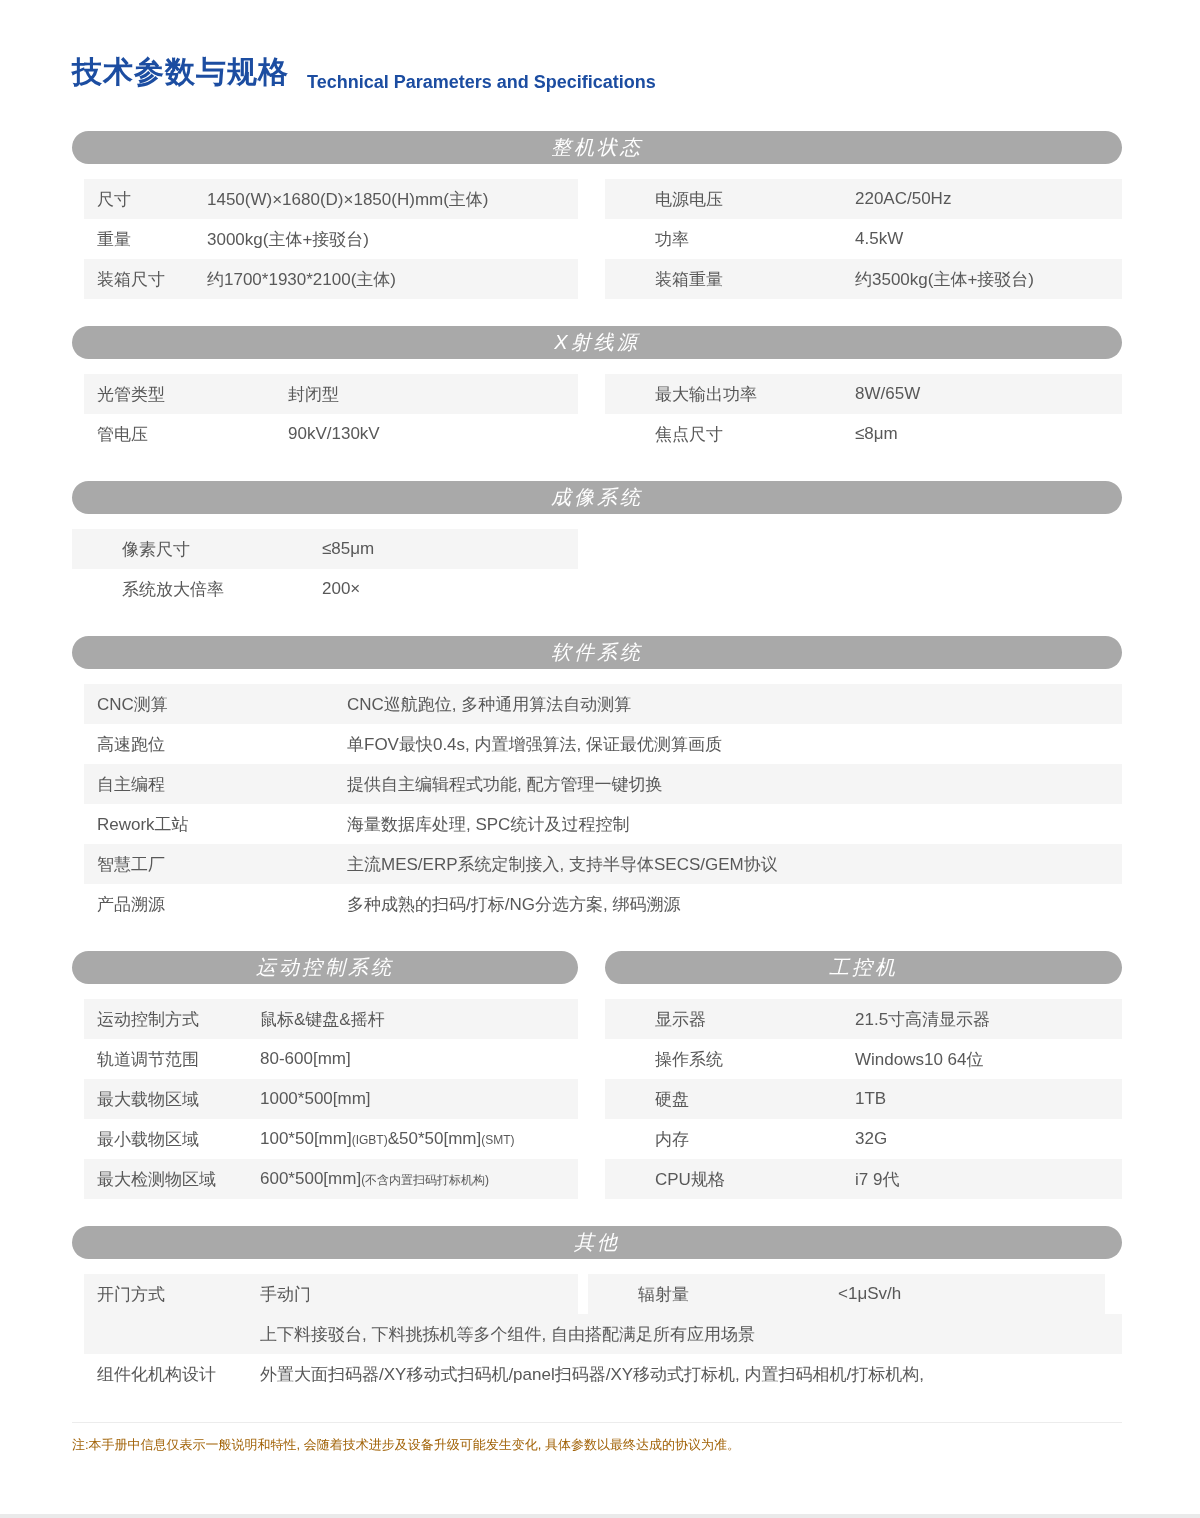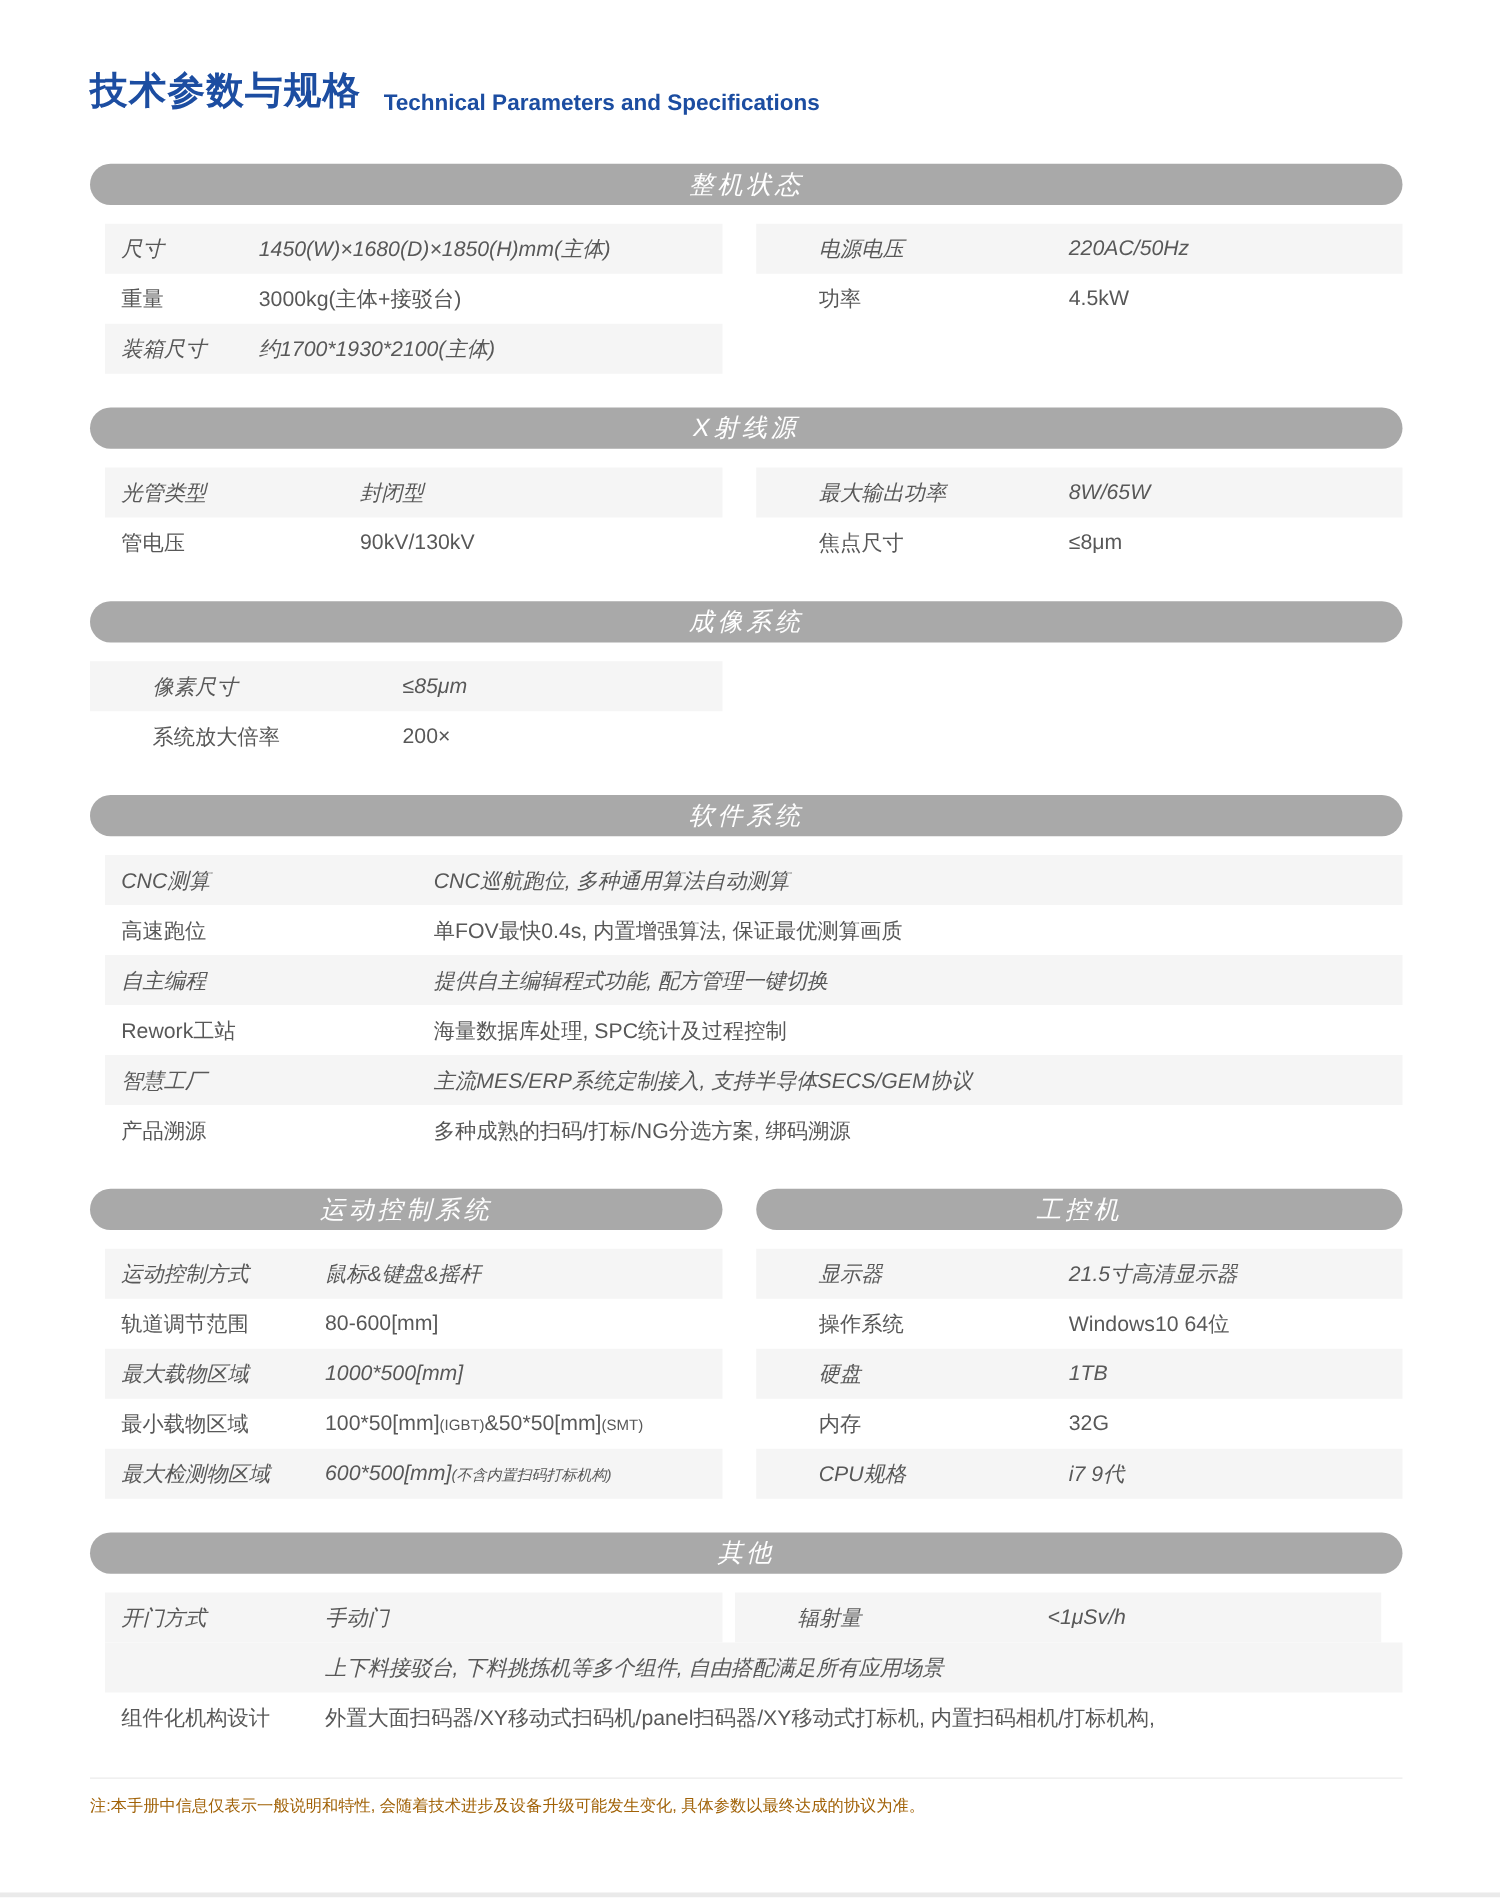--- a/index.html
+++ b/index.html
@@ -23,21 +23,21 @@
     display:flex; align-items:center; justify-content:center; margin-bottom:15px;
   }
   .spec-section { margin-bottom:27px; }
 
   
   .two-col, .split-bars { display:grid; grid-template-columns:506px 517px; column-gap:27px; }
   .rows.inset { margin-left:12px; }
 
   
   .row { min-height:40px; display:flex; align-items:center; padding-left:13px; font-size:17px; }
-  .row.shade { background:var(--row-shade,#f5f5f5);font-style:italic; }
+  .row.shade { background:var(--row-shade,#f5f5f5); }
   .lbl { flex-shrink:0; }
   .val { white-space:nowrap; }
   .val .note { font-size:12px; }
 
   .lw-110 .lbl { width:110px; }
   .lw-190 .lbl { width:191px; }
   .lw-250 .lbl { width:250px; }
   .lw-165 .lbl { width:163px; }
   .rcol .row { padding-left:50px; }
   .rcol .lbl { width:200px; }
@@ -83,20 +83,24 @@
       </div>
       <div class="rows rcol">
         <div class="row shade">
           <span class="lbl">电源电压</span>
           <span class="val">220AC/50Hz</span>
         </div>
         <div class="row">
           <span class="lbl">功率</span>
           <span class="val">4.5kW</span>
         </div>
+        <div class="row shade">
+          <span class="lbl">装箱重量</span>
+          <span class="val">约3500kg(主体+接驳台)</span>
+        </div>
       </div>
     </div>
   </section>
 
   <section class="spec-section">
     <div class="bar">
       <span>X射线源</span>
     </div>
     <div class="two-col">
       <div class="rows inset lw-190">

